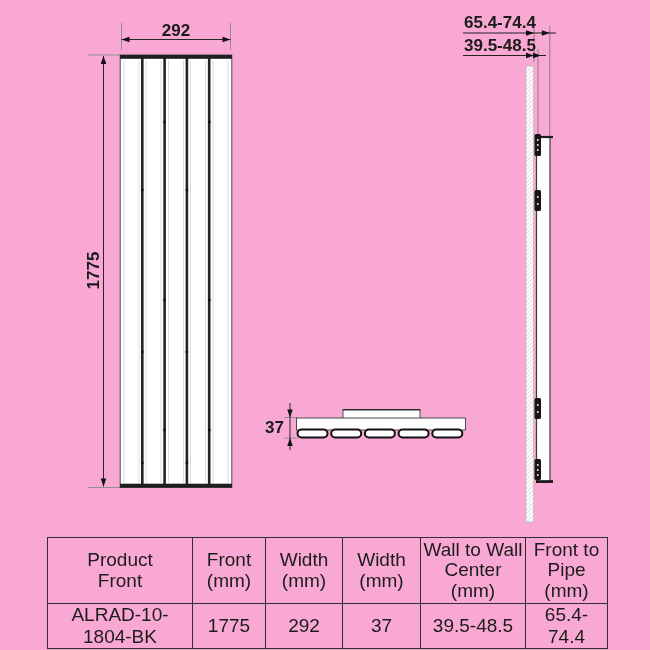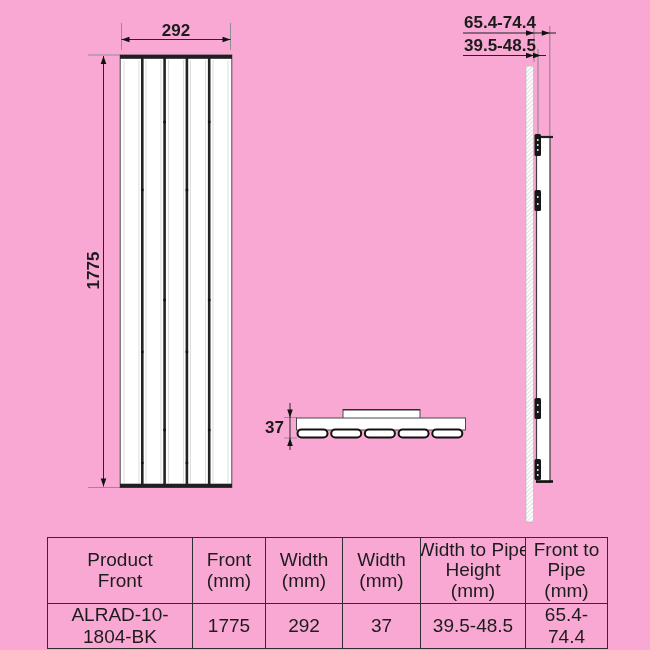--- a/index.html
+++ b/index.html
@@ -251,22 +251,22 @@
           </div>
         </th>
         <th>
           <div class="hcell">
             <span>Width</span>
             <span>(mm)</span>
           </div>
         </th>
         <th>
           <div class="hcell">
-            <span>Width to Pipe</span>
-            <span>Height</span>
+            <span>Wall to Wall</span>
+            <span>Center</span>
             <span>(mm)</span>
           </div>
         </th>
         <th>
           <div class="hcell">
             <span>Front to</span>
             <span>Pipe</span>
             <span>(mm)</span>
           </div>
         </th>

